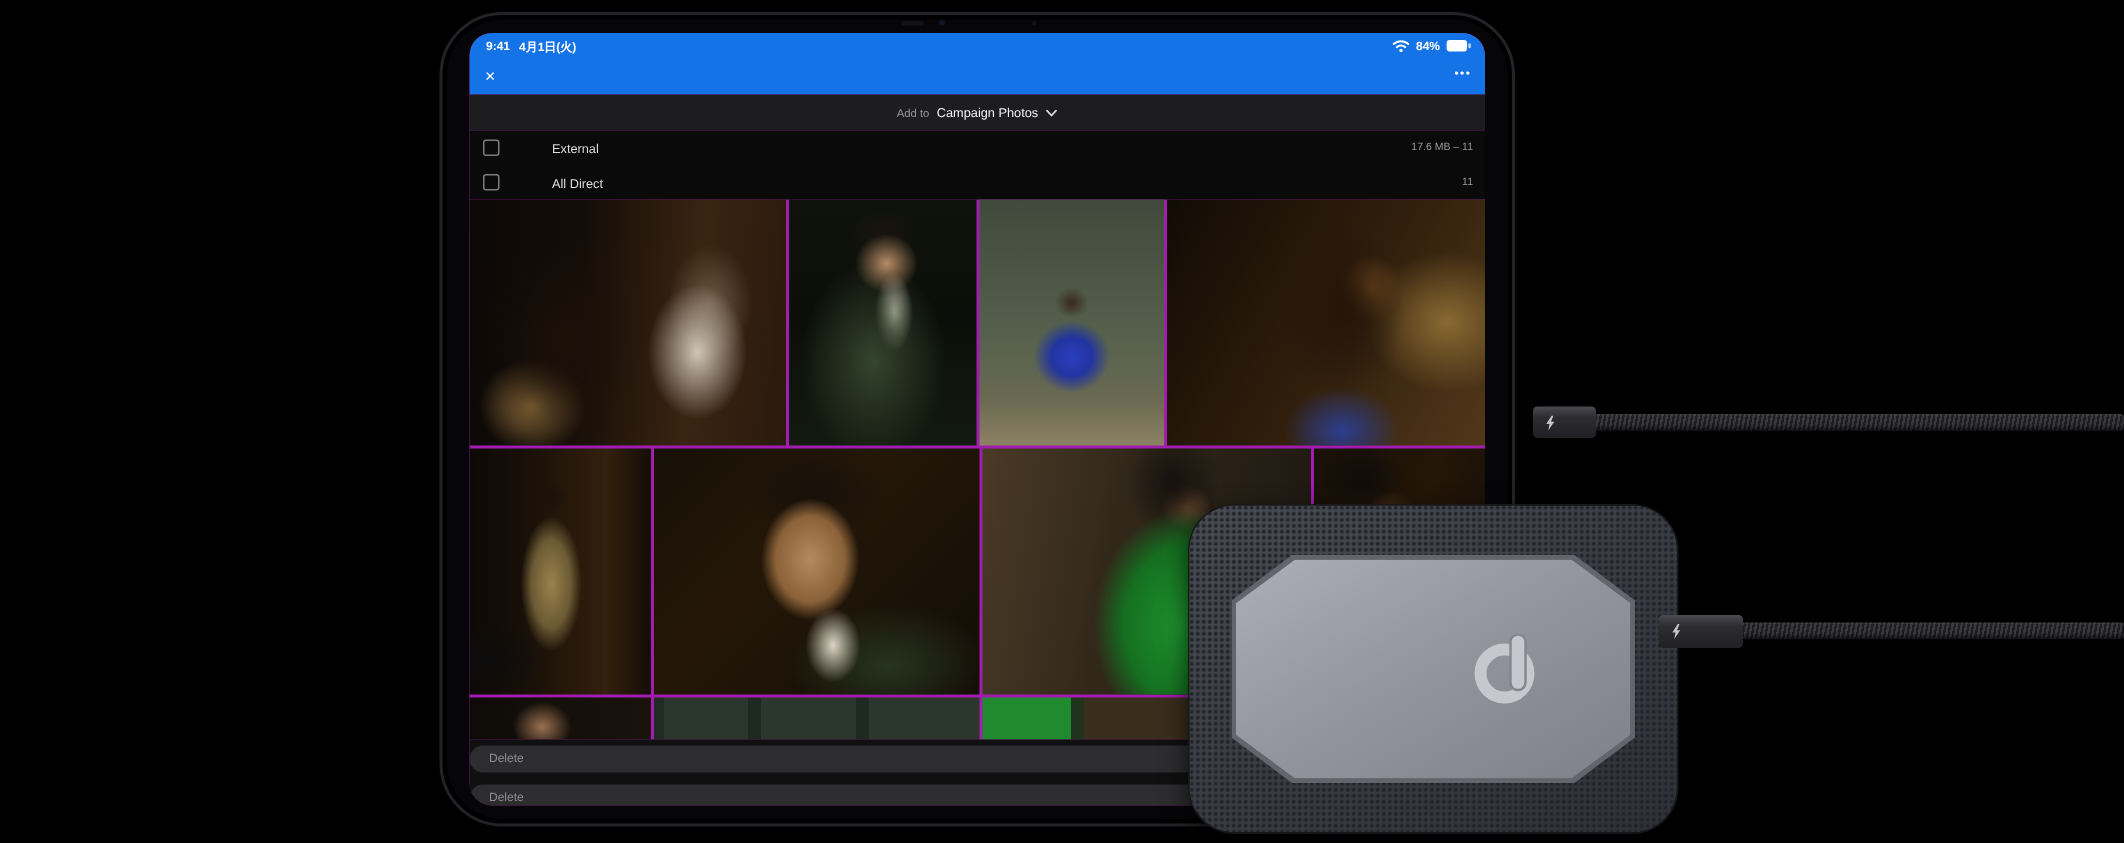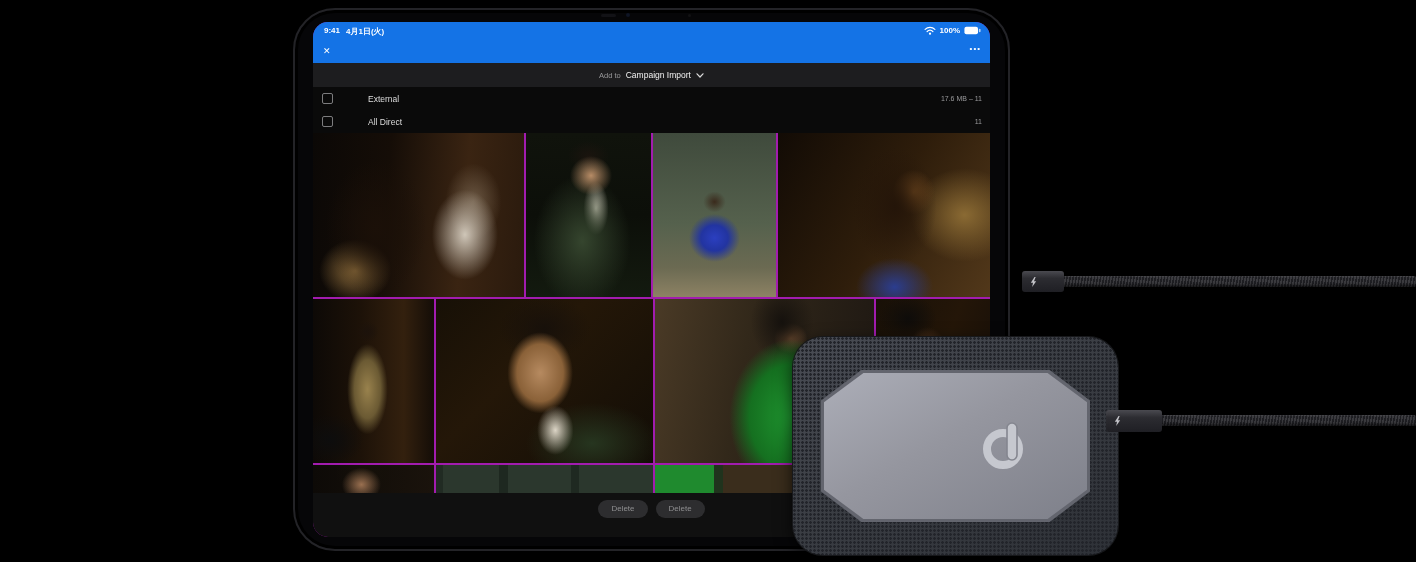--- a/index.html
+++ b/index.html
@@ -105,21 +105,21 @@
     linear-gradient(90deg, #0d0a07 0%, #1a130c 100%); }
   .r3c2 { background:
     linear-gradient(90deg, #212b23 0 3%, #2b372d 3% 29%, #1e2820 29% 33%, #2b372d 33% 62%, #1f2921 62% 66%, #2b372d 66% 100%); }
   .r3c3 { background:
     linear-gradient(90deg, #1f8a2e 0 27%, #20331d 27% 31%, #3a2d1c 31% 70%, #251c12 70% 100%); }
   .r3c4 { background:#0f0d0a; }
 
   
   .footer-bar {
     position:absolute; top:471px; left:0; right:0; height:44px; background:#101010;
-    display:flex; justify-content:center; gap:8px; padding-top:7px; box-sizing:border-box;
+    display:flex; justify-content:center; gap:8px; padding-top:7px; box-sizing:border-box;flex-direction:column;
   }
   .pill {
     height:18px; padding:0 13px; border-radius:10px; background:#2d2d2f;
     color:#8f8f91; font-size:8px; line-height:18px;
   }
 
   
   .drive {
     position:absolute; left:793px; top:337px; width:325px; height:218px; border-radius:30px; z-index:6;
     background-image:
@@ -168,33 +168,33 @@
       <div class="status-left">
         <span>9:41</span>
         <span>4月1日(火)</span>
       </div>
       <div class="status-right">
         <svg width="12" height="9" viewBox="0 0 16 12">
           <path d="M1.5 4.5 A9.5 9.5 0 0 1 14.5 4.5" stroke="#fff" stroke-width="1.7" fill="none" stroke-linecap="round"></path>
           <path d="M4.2 7.3 A5.6 5.6 0 0 1 11.8 7.3" stroke="#fff" stroke-width="1.7" fill="none" stroke-linecap="round"></path>
           <circle cx="8" cy="10.2" r="1.5" fill="#fff"></circle>
         </svg>
-        <span>100%</span>
+        <span>84%</span>
         <svg width="17" height="9" viewBox="0 0 20 10">
           <rect x="0.5" y="0.5" width="16" height="9" rx="2.4" fill="#fff"></rect>
           <rect x="17.5" y="3" width="2" height="4" rx="1" fill="#fff" opacity="0.7"></rect>
         </svg>
       </div>
       <span class="close-btn">✕</span>
       <span class="more-btn">•••</span>
     </div>
 
     <div class="addto-bar">
       <span class="addto-label">Add to</span>
-      <span class="album">Campaign Import</span>
+      <span class="album">Campaign Photos</span>
       <svg class="chev" width="8" height="5" viewBox="0 0 8 5">
         <polyline points="1,0.8 4,4 7,0.8" stroke="#d8d8d8" stroke-width="1.2" fill="none" stroke-linecap="round"></polyline>
       </svg>
     </div>
 
     <div class="sources">
       <div class="source-row r0">
         <span class="checkbox"></span>
         <span class="source-label">External</span>
         <span class="source-meta">17.6 MB – 11</span>

